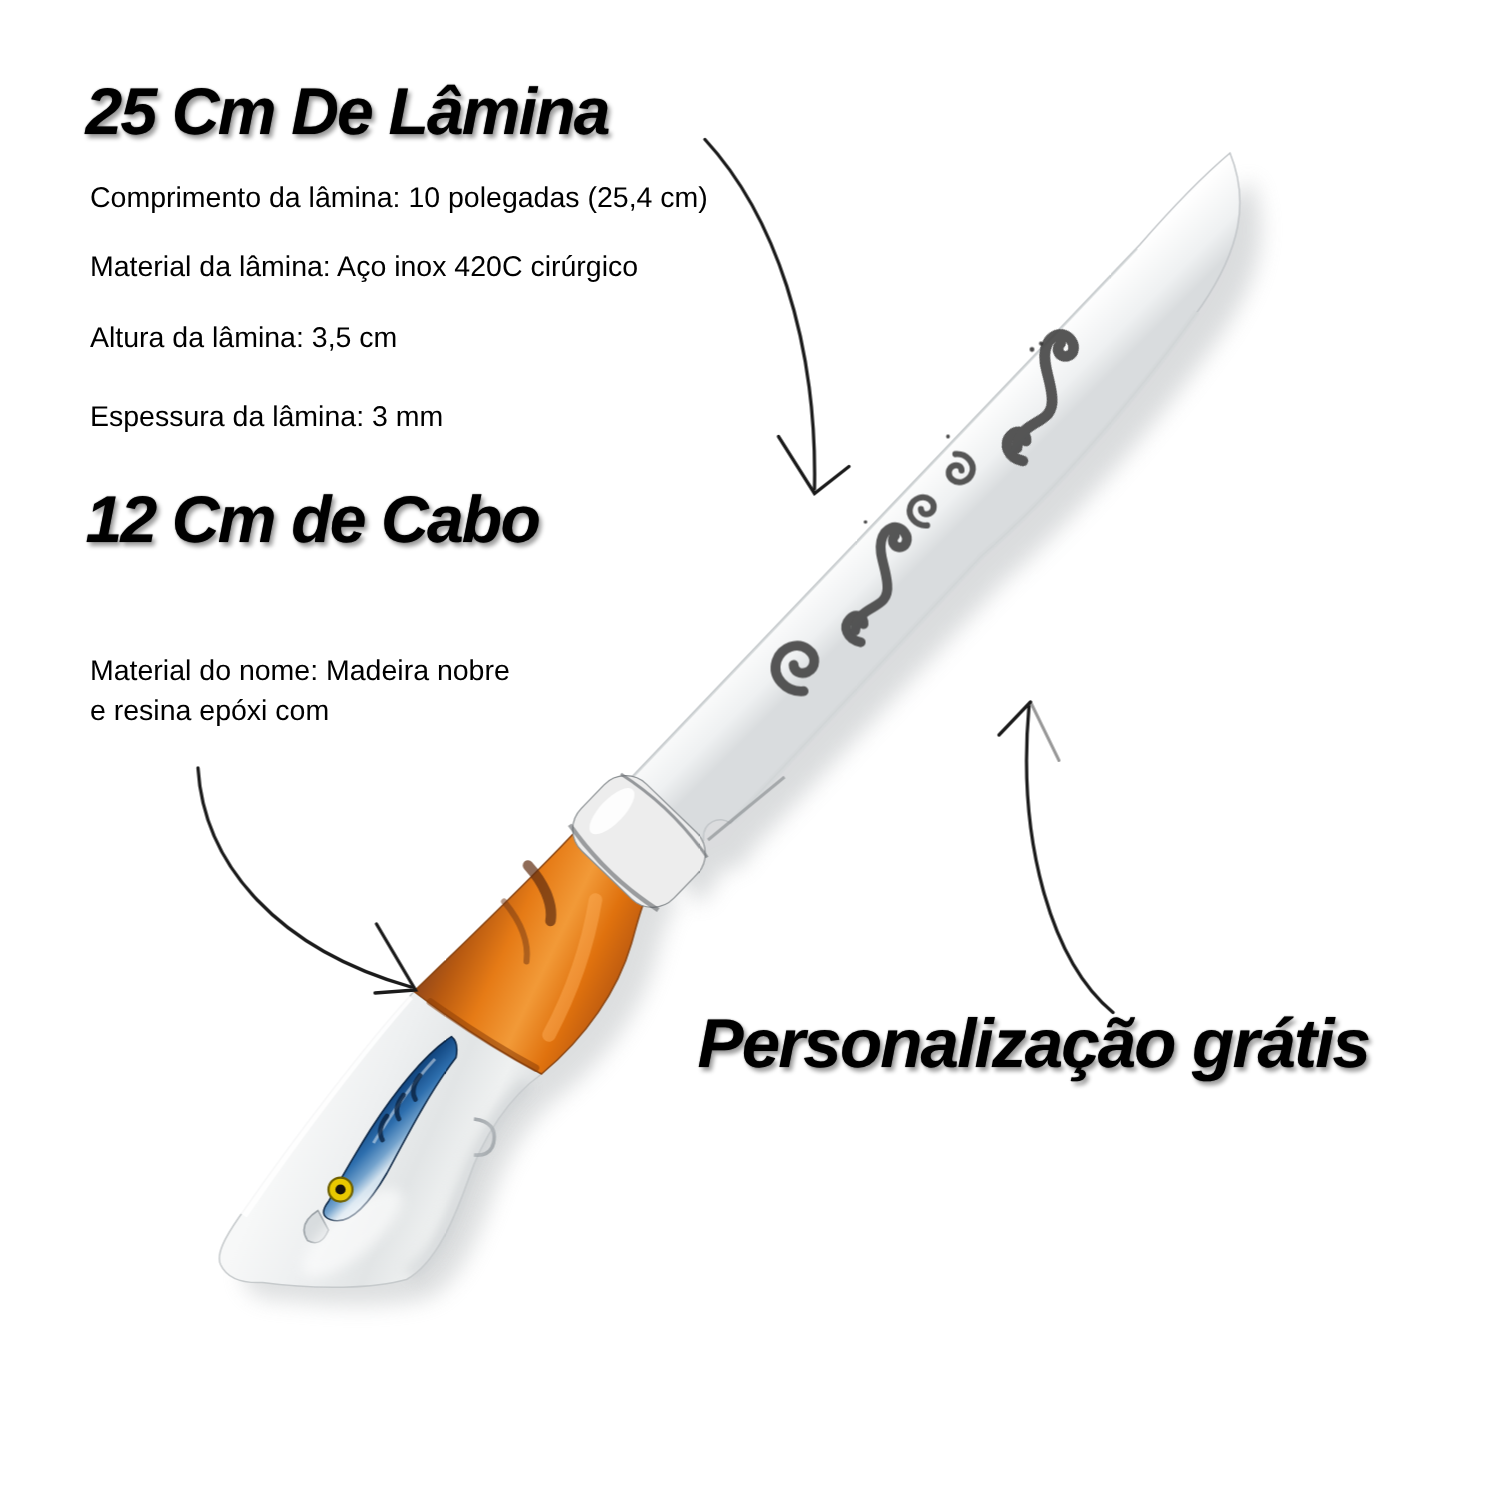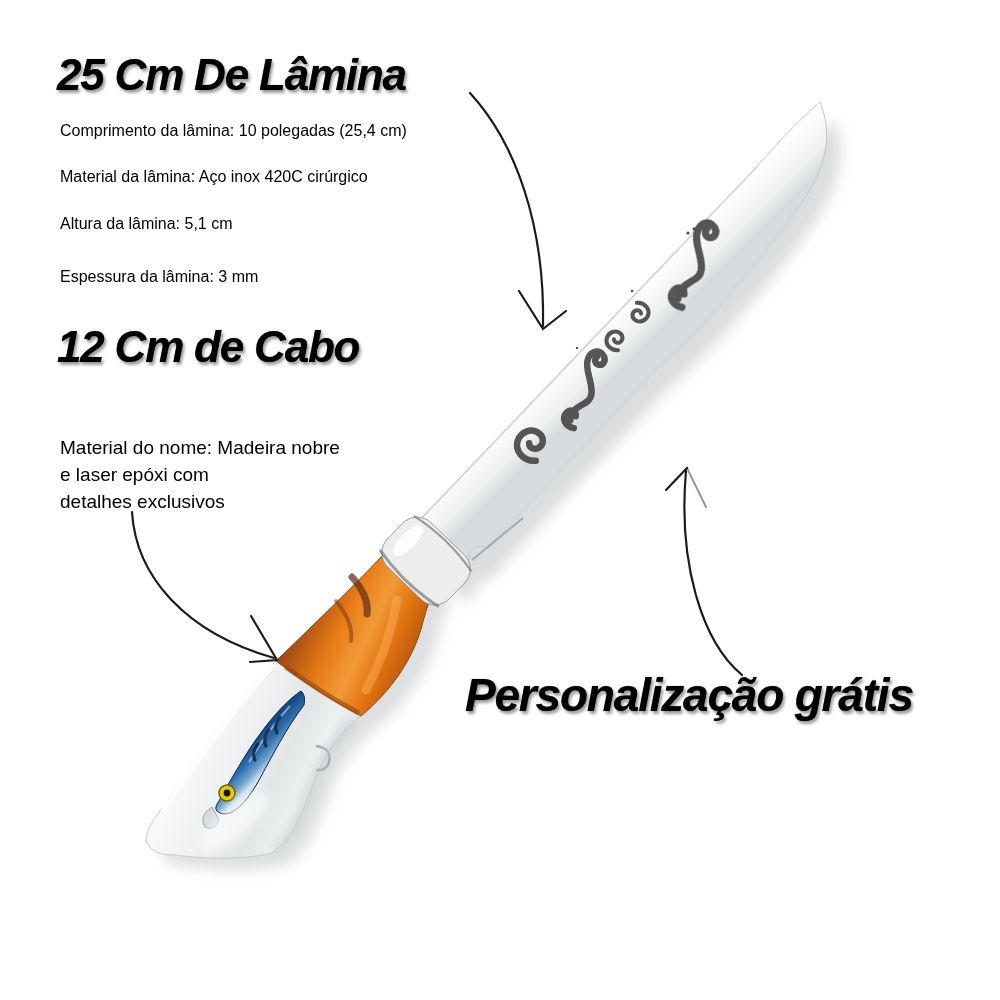--- a/index.html
+++ b/index.html
@@ -8,21 +8,21 @@
     font-family:"Liberation Sans","DejaVu Sans",sans-serif;color:#000;
   }
   .stage{position:relative;width:800px;height:1000px;background:#fff;}
   .knife-svg{position:absolute;left:0;top:0;width:1000px;height:1000px;}
   .txt{position:absolute;white-space:nowrap;}
   .h-title{
     font-size:44px;font-weight:700;font-style:italic;letter-spacing:-1.2px;
     text-shadow:2px 3px 3px rgba(0,0,0,.38),0 0 1px rgba(0,0,0,.65);
   }
   .h-title.small{font-size:46px;}
-  .spec{font-size:16px;font-weight:400;}
+  .spec{font-size:19px;font-weight:400;}
   .spec-block span{display:block;font-size:19px;line-height:27px;}
   .subtitle{font-size:25px;}
 </style>
 </head>
 <body>
 
 <div class="stage">
 
   <svg class="knife-svg" viewBox="0 0 1000 1000" aria-hidden="true">
     <defs>
@@ -172,25 +172,24 @@
         <path d="M 742,675 C 701,641 678,561 686,471"></path>
         <path d="M 666,490 L 687,468"></path>
         <path d="M 687,468 L 706,507" opacity="0.45" stroke-width="2"></path>
       </g>
     </g>
   </svg>
 
   <div class="txt h-title" style="left:57px;top:50px;">25 Cm De Lâmina</div>
   <div class="txt spec" style="left:60px;top:122px;">Comprimento da lâmina: 10 polegadas (25,4 cm)</div>
   <div class="txt spec" style="left:60px;top:168px;">Material da lâmina: Aço inox 420C cirúrgico</div>
-  <div class="txt spec" style="left:60px;top:215px;">Altura da lâmina: 5,1 cm</div>
+  <div class="txt spec" style="left:60px;top:215px;">Altura da lâmina: 3,5 cm</div>
   <div class="txt spec" style="left:60px;top:268px;">Espessura da lâmina: 3 mm</div>
 
   <div class="txt h-title" style="left:57px;top:322px;">12 Cm de Cabo</div>
   <div class="txt spec-block" style="left:60px;top:434px;">
     <span>Material do nome: Madeira nobre</span>
-    <span>e laser epóxi com</span>
-    <span>detalhes exclusivos</span>
+    <span>e resina epóxi com</span>
   </div>
 
   <div class="txt h-title small" style="left:465px;top:668px;">Personalização grátis</div>
 
 </div>
 
 </body></html>

